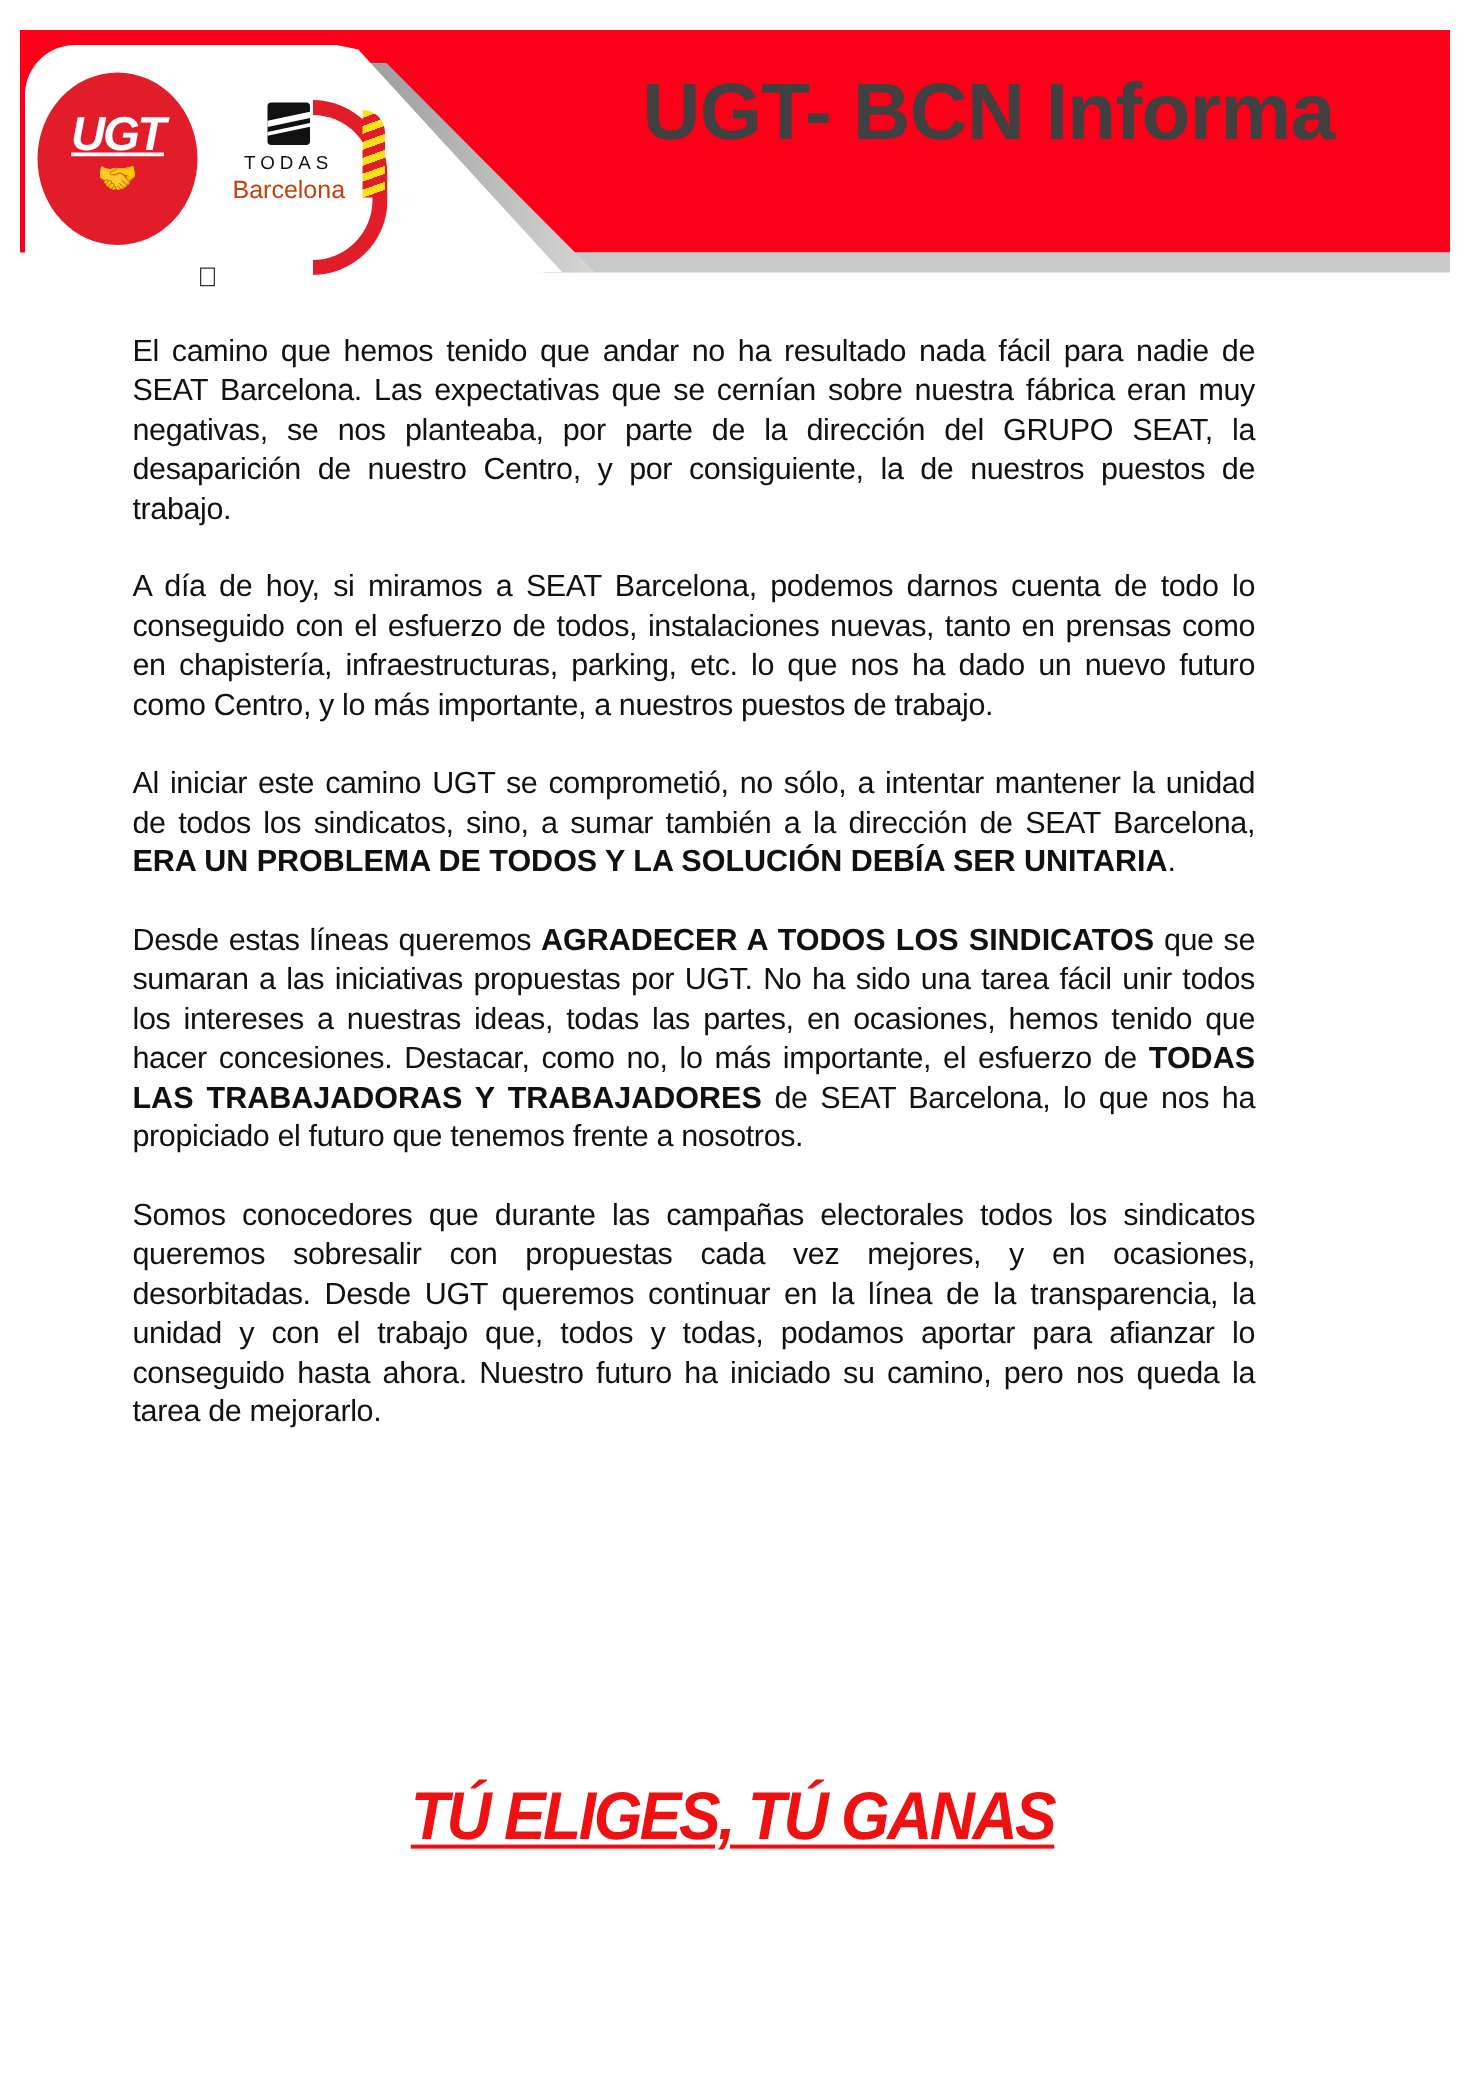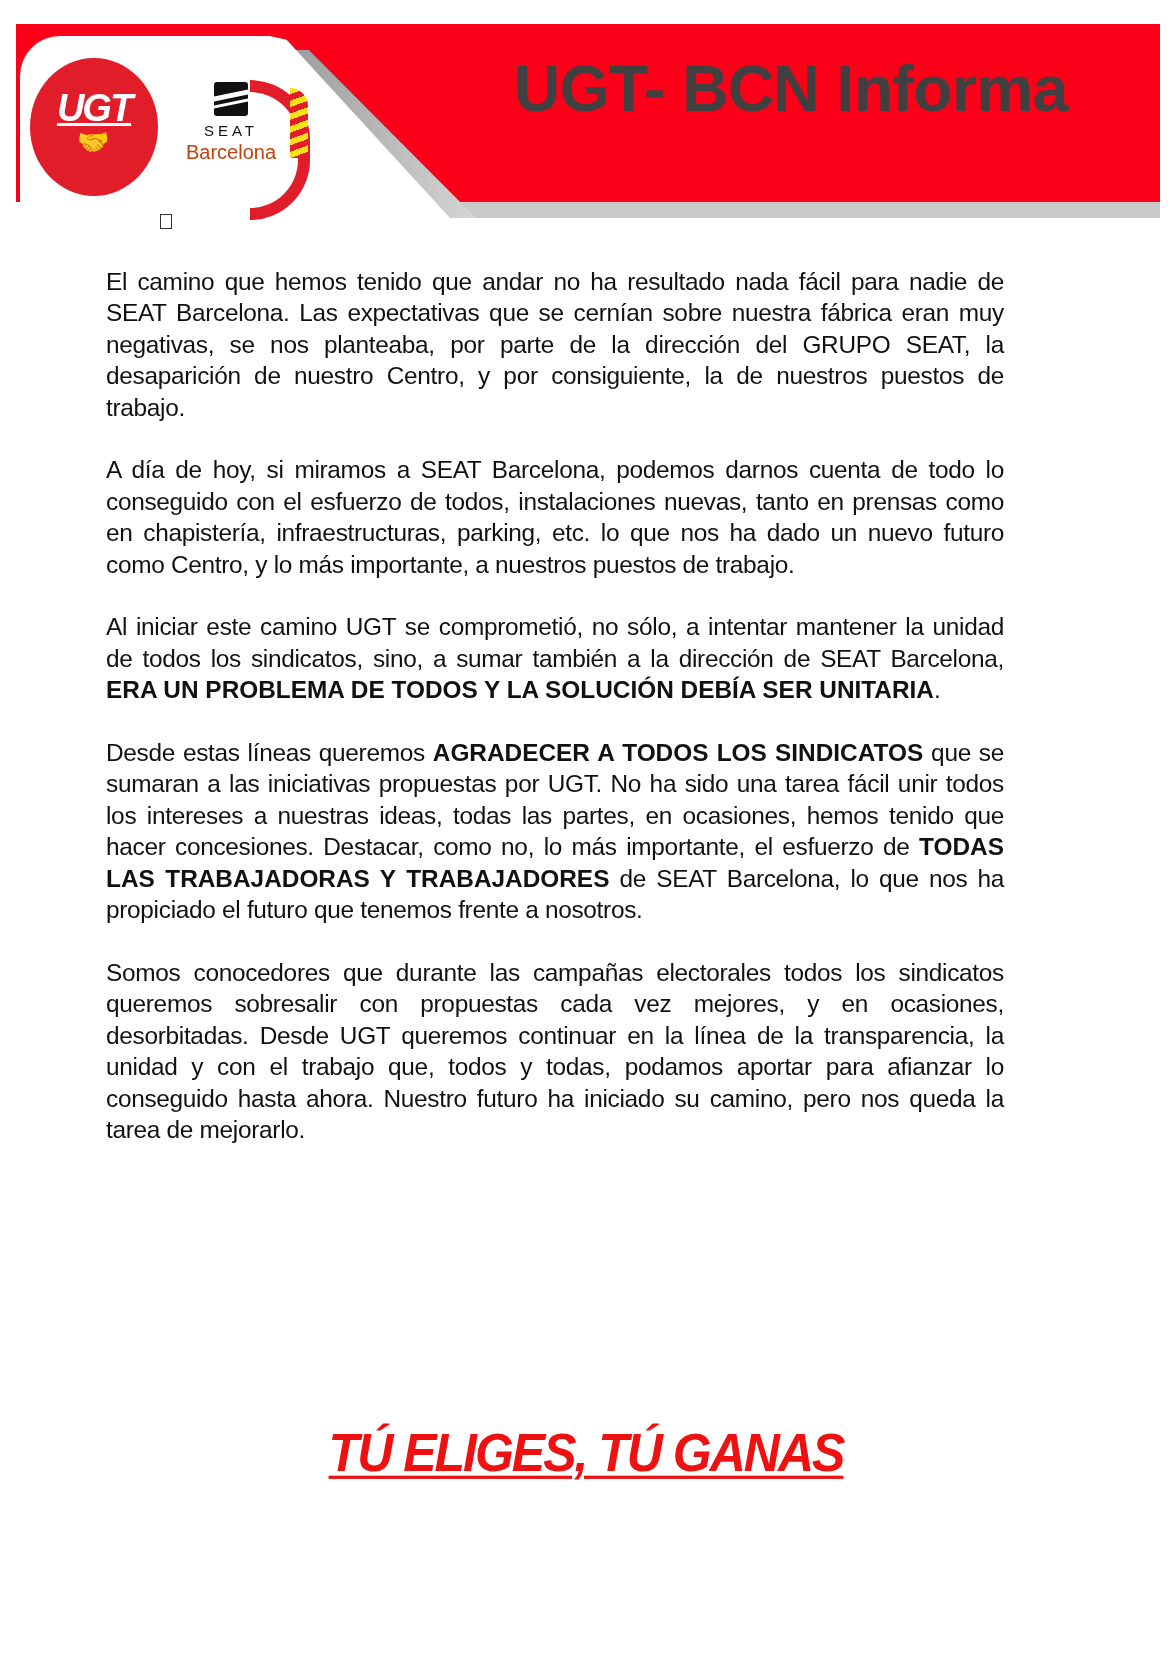--- a/index.html
+++ b/index.html
@@ -86,21 +86,21 @@
   <div class="header-grey"></div>
   <div class="header-white"></div>
 
   <div class="ugt-logo">
     <span class="ugt-text">UGT</span>
     <span class="hands">🤝</span>
   </div>
 
   <div class="seat-logo">
     <div class="seat-s"></div>
-    <div class="seat-word">SEAT</div>
+    <div class="seat-word">TODAS</div>
     <div class="seat-city">Barcelona</div>
   </div>
 
   <div class="catalan-arc"></div>
   <div class="catalan-stripes"></div>
 
   <div class="header-title">UGT- BCN Informa</div>
 </div>
 
 <div class="placeholder-box"></div>

